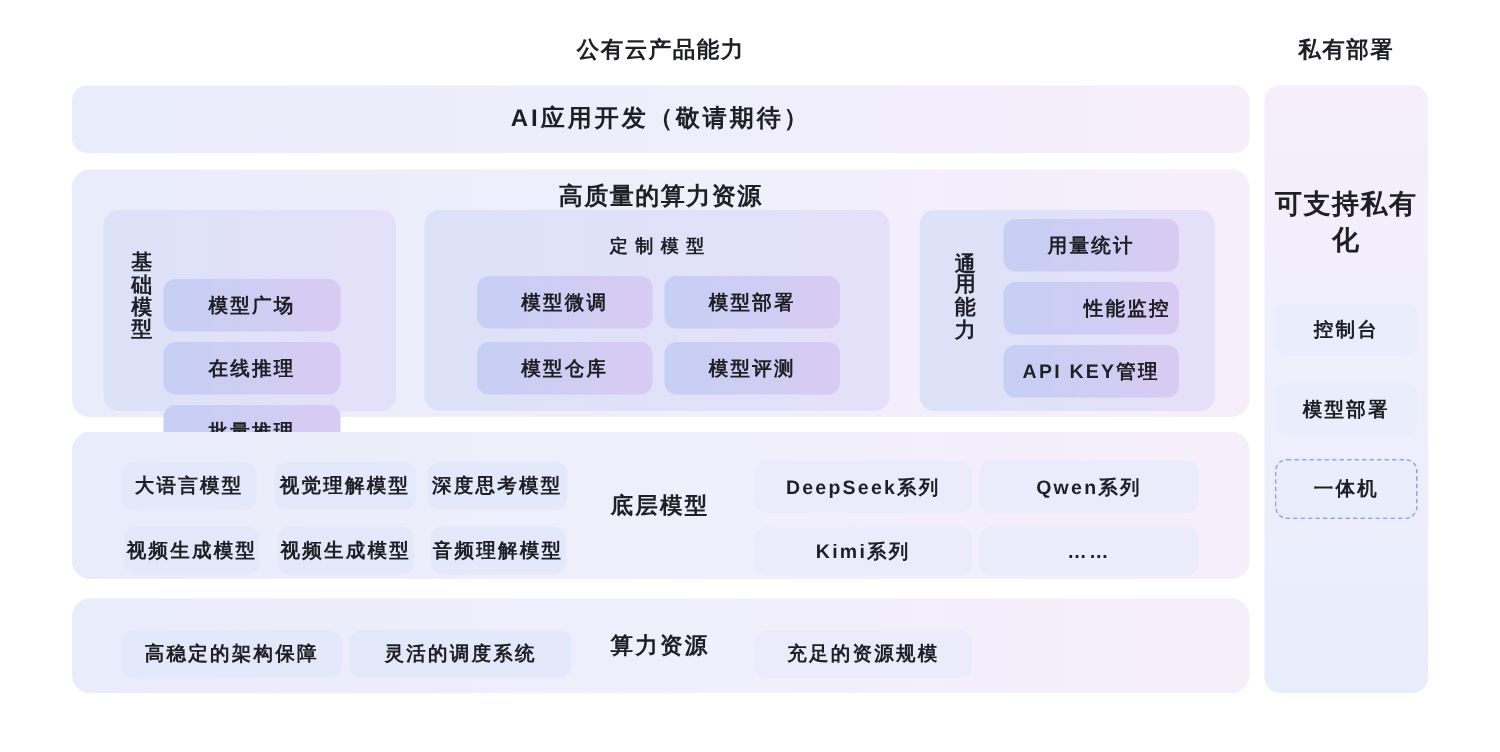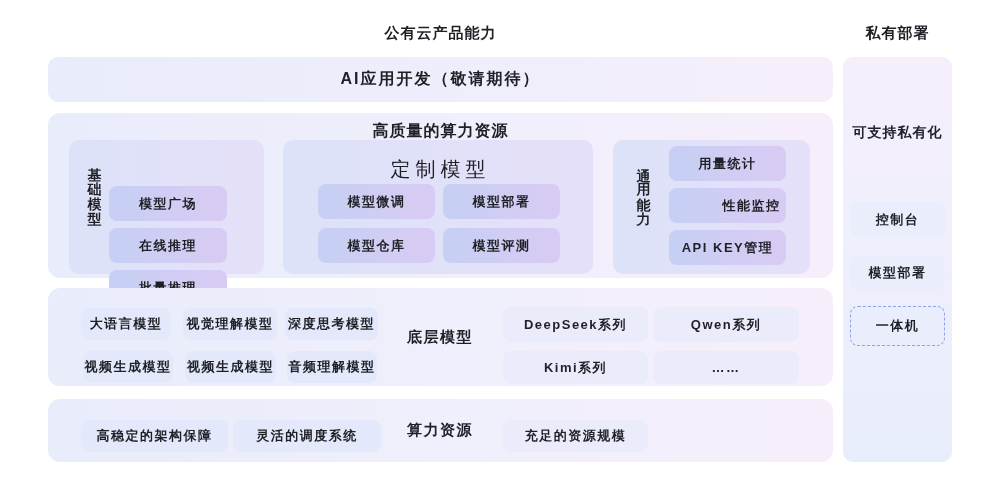--- a/index.html
+++ b/index.html
@@ -30,21 +30,21 @@
   .sub-base { left:21px;  width:195px; }
   .sub-custom { left:235px; width:310px; }
   .sub-common { left:565px; width:197px; }
 
   .vlabel { position:absolute; top:16px; writing-mode:vertical-lr; text-orientation:upright;
     font-size:14px; font-weight:700; line-height:14px; letter-spacing:15px; white-space:nowrap; }
   .sub-base .vlabel { left:19px; }
   .sub-common .vlabel { left:24px; }
 
   .sub2-title { position:absolute; top:16px; left:0; width:100%; text-align:center;
-    font-size:20px; font-weight:400; letter-spacing:5px; text-indent:5px; }
+    font-size:12px; font-weight:700; letter-spacing:5px; text-indent:5px; }
 
   .chip { position:absolute; display:flex; align-items:center; justify-content:center;
     border-radius:8px; font-size:13px; font-weight:700; letter-spacing:1.5px; white-space:nowrap; }
   .grad { background:linear-gradient(90deg,#c6cff4 0%,#d9cbf3 100%); }
   .flat { background:#e3e8fa; }
   .flat-r { background:#eaecfc; }
 
   
   .sub-base .chip { left:40px; width:118px; height:35px;margin-top:40px; }
   .sub-base .c0 { top:6px; } .sub-base .c1 { top:48px; } .sub-base .c2 { top:90px; }
@@ -79,21 +79,21 @@
   .panel-compute .chip { top:21px; height:32px; }
   .panel-compute .c0 { left:33px;  width:147px; }
   .panel-compute .c1 { left:185px; width:148px; }
   .panel-compute .c2 { left:455px; width:145px; }
   .panel-compute .c3 { left:608px; width:146px; }
 
   
   .sidebar { position:absolute; left:843px; top:57px; width:109px; height:405px; border-radius:10px;
     background:linear-gradient(180deg,#f6eefb 0%,#f0effc 45%,#e8edfc 100%); }
   .sidebar-title { position:absolute; top:67px; left:0; width:100%; text-align:center;
-    font-size:14px; font-weight:700; letter-spacing:1px; }
+    font-size:18px; font-weight:700; letter-spacing:1px; }
   .side-chip { position:absolute; left:7px; width:95px; height:35px; background:#e9edfc; border-radius:8px;
     display:flex; align-items:center; justify-content:center;
     font-size:13px; font-weight:700; letter-spacing:1.5px; }
   .side-0 { top:145px; }
   .side-1 { top:198px; }
   .side-2 { top:249px; height:40px; border:1.5px dashed #8fa0ee; }
 </style>
 </head>
 <body>
 

